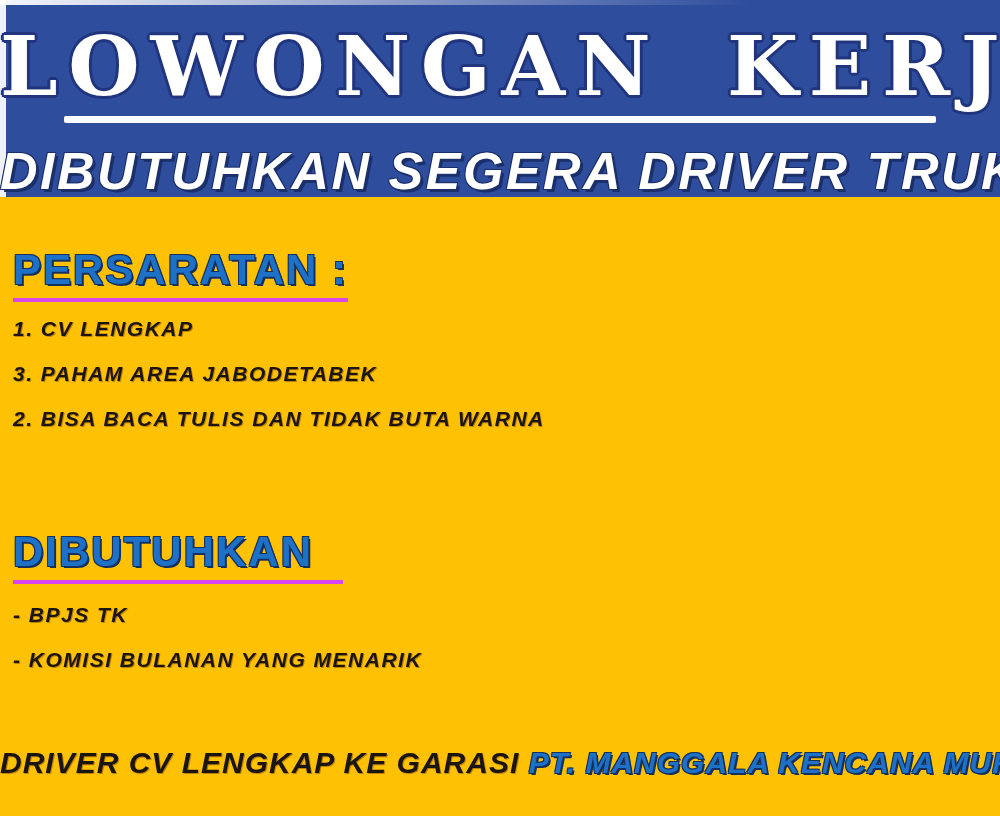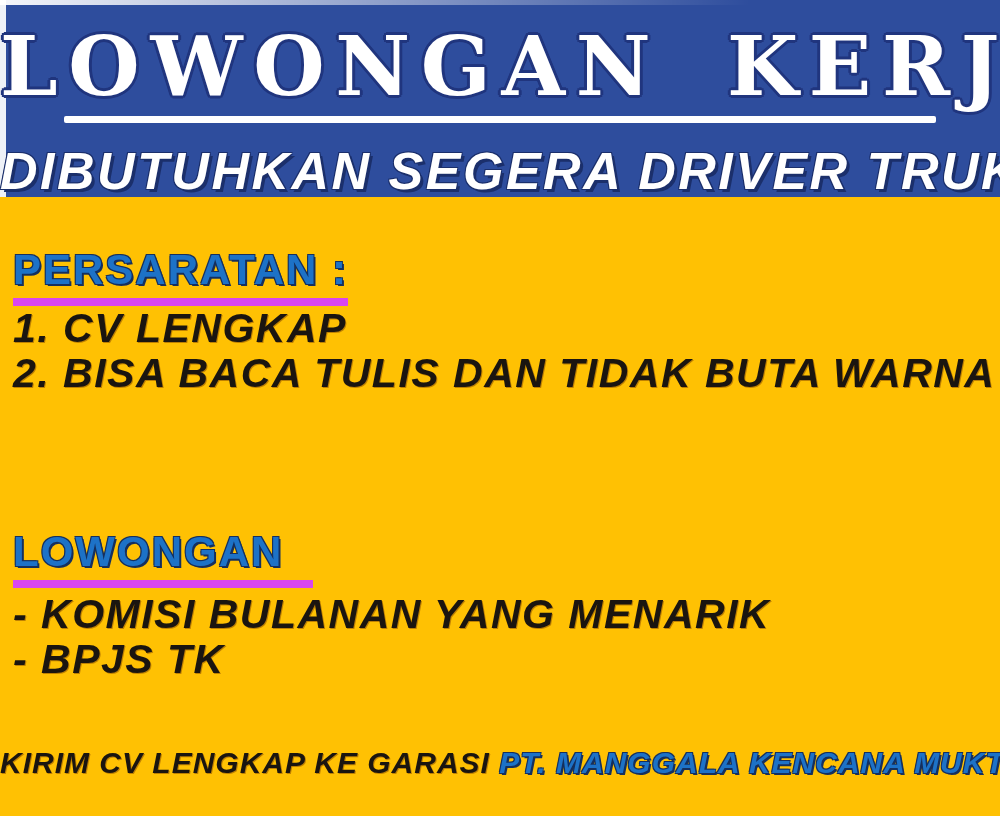--- a/index.html
+++ b/index.html
@@ -58,32 +58,32 @@
   
   .section-heading{
     position:absolute;left:13px;
     display:inline-block;
     font-weight:bold;
     font-size:42px;
     letter-spacing:2px;
     color:var(--heading-blue,#1d72c7);
     white-space:nowrap;
     padding-bottom:4px;
-    border-bottom:8px solid #d946ef;
+    border-bottom:4px solid #d946ef;
     text-shadow:
       -1px -1px 0 #16305e, 1px -1px 0 #16305e, -1px 1px 0 #16305e,
       2px 2px 0 #16305e;
   }
   .heading-req{top:246px;}
   .heading-fas{top:528px;padding-right:30px;}
   
   .list{
     position:absolute;left:13px;
     font-weight:bold;font-style:italic;
-    font-size:41px;
+    font-size:21px;
     letter-spacing:1.5px;
     color:var(--text-black,#1a1510);
     line-height:45px;
     white-space:nowrap;
     text-shadow:1px 1px 0 rgba(112,52,0,.45);
   }
   .list-req{top:306px;}
   .list-fas{top:592px;}
   
   .footer{
@@ -113,30 +113,31 @@
     <div class="banner-edge-left"></div>
     <div class="poster-title">LOWONGAN KERJA</div>
     <div class="title-underline"></div>
     <div class="poster-subtitle">DIBUTUHKAN SEGERA DRIVER TRUK</div>
   </div>
 
   <div class="section-heading heading-req">PERSARATAN :</div>
 
   <div class="list list-req">
     <div>1. CV LENGKAP</div>
+    <div>3. PAHAM AREA JABODETABEK</div>
     <div>2. BISA BACA TULIS DAN TIDAK BUTA WARNA</div>
   </div>
 
-  <div class="section-heading heading-fas">LOWONGAN</div>
+  <div class="section-heading heading-fas">DIBUTUHKAN</div>
 
   <div class="list list-fas">
+    <div>- BPJS TK</div>
     <div>- KOMISI BULANAN YANG MENARIK</div>
-    <div>- BPJS TK</div>
   </div>
 
   <div class="footer">
     <div>
-      <span>KIRIM CV LENGKAP KE GARASI</span>
+      <span>DRIVER CV LENGKAP KE GARASI</span>
       <span class="company">PT. MANGGALA KENCANA MUKTI</span>
     </div>
   </div>
 
 </div>
 
 </body></html>

